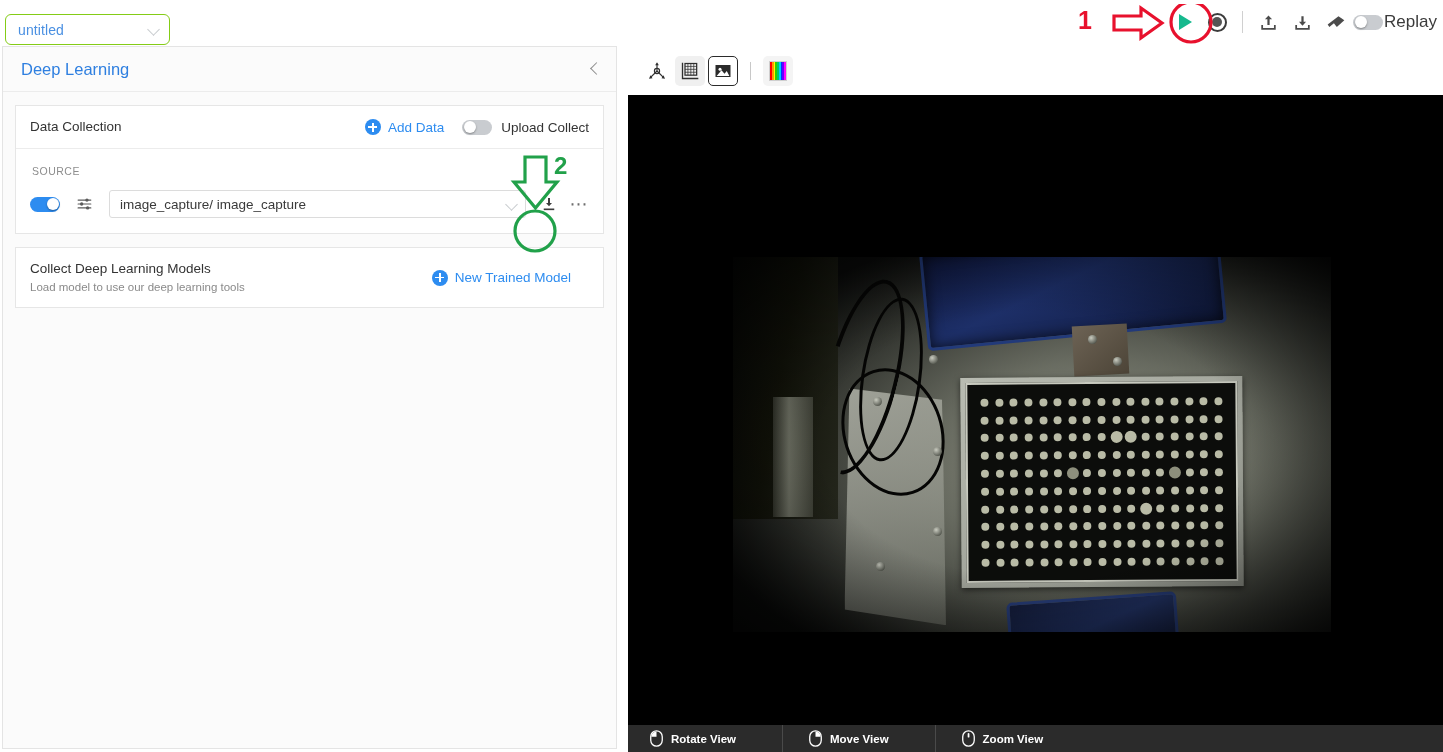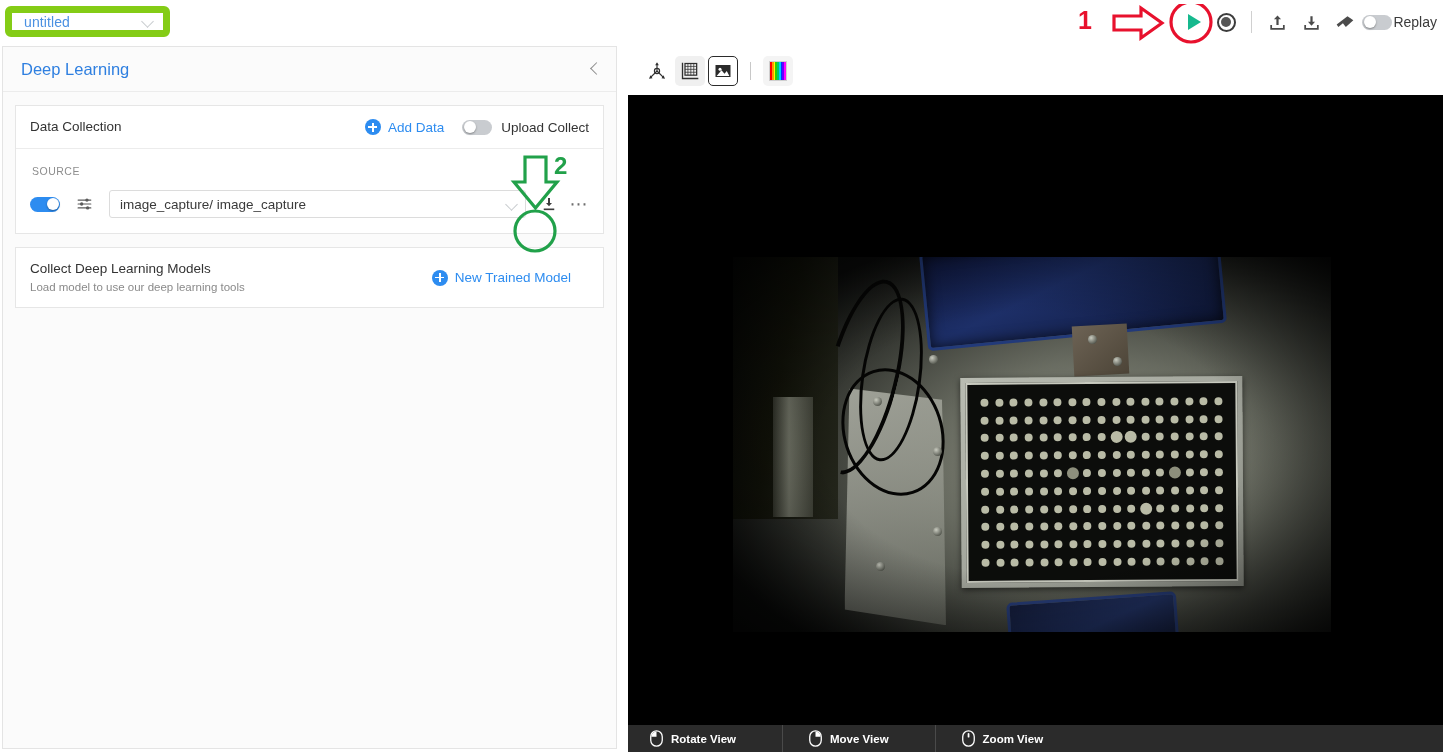--- a/index.html
+++ b/index.html
@@ -11,22 +11,22 @@
     overflow: hidden;
     position: relative;
   }
 
   
   #topbar {
     position: absolute; left: 0; top: 0; width: 1443px; height: 44px;
     background: #ffffff;
   }
   #project-select {
-    position: absolute; left: 5px; top: 6px; width: 165px; height: 31px;
-    border: 7px solid #84cc16; border-radius: 6px;
+    position: absolute; left: 5px; top: 14px; width: 165px; height: 31px;
+    border: 1px solid #84cc16; border-radius: 6px;
     background: #fff;
     display: flex; align-items: center; padding: 0 8px 0 12px;
   }
   #project-select .label {
     flex: 1; color: #4a90e2; font-size: 14px; letter-spacing: .1px;
   }
   .chev-dn {
     width: 13px; height: 13px; position: relative; opacity: .55;
   }
   .chev-dn::before {
@@ -68,21 +68,21 @@
     width: 30px; height: 15px; border-radius: 8px; background: #c9ccd0;
     position: relative; flex: 0 0 auto;
   }
   .toggle .knob {
     position: absolute; top: 1.5px; left: 1.5px;
     width: 12px; height: 12px; border-radius: 50%;
     background: #fff; box-shadow: 0 1px 2px rgba(0,0,0,.35);
   }
   .toggle.on { background: #2d8cf0; }
   .toggle.on .knob { left: auto; right: 1.5px; }
-  #replay-label { font-size: 14px; color: #3b3b3b; margin-left: 1px; }
+  #replay-label { font-size: 17px; color: #3b3b3b; margin-left: 1px; }
 
   
   #left-panel {
     position: absolute; left: 2px; top: 46px; width: 615px; height: 703px;
     background: #fbfbfb; border: 1px solid #e4e4e4;
   }
   #panel-head {
     height: 45px; display: flex; align-items: center; padding: 0 14px 0 18px;
     border-bottom: 1px solid #ececec;
   }

